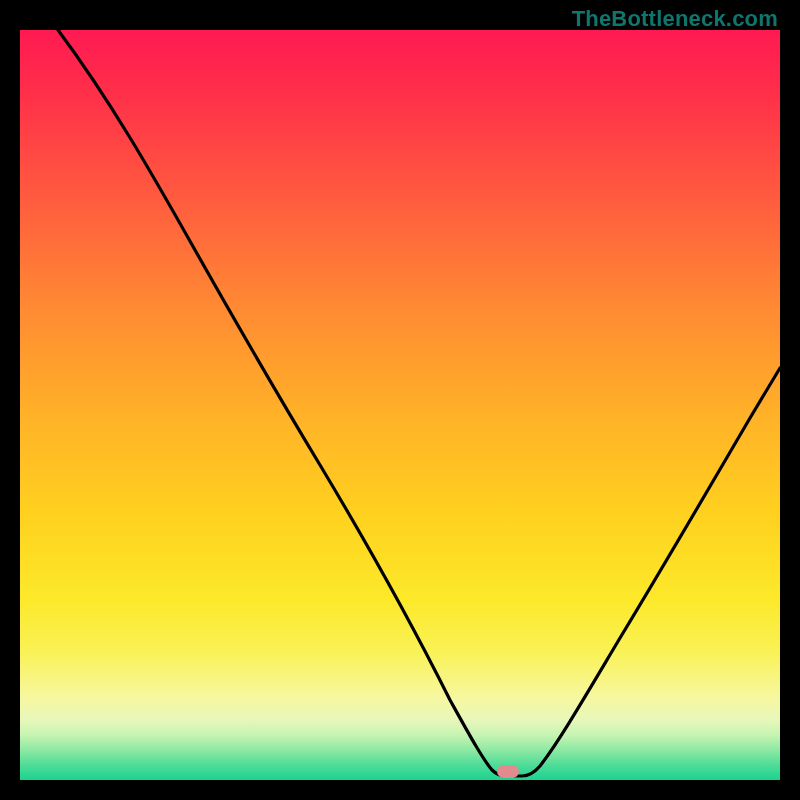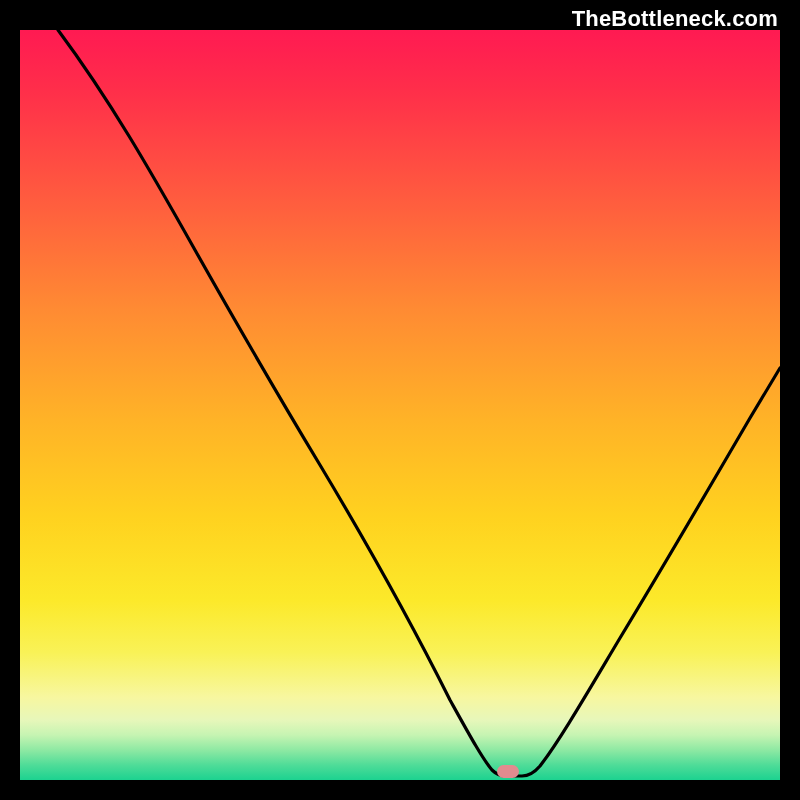--- a/index.html
+++ b/index.html
@@ -38,21 +38,21 @@
       #4fdc98 98%,
       #1cd290 100%);
   }
   .watermark {
     position: absolute;
     top: 6px;
     right: 22px;
     font-family: Arial, Helvetica, sans-serif;
     font-size: 22px;
     font-weight: 600;
-    color: #ffffff;
+    color: #0f766e;
     letter-spacing: 0.2px;
   }
   svg.curve {
     position: absolute;
     left: 0;
     top: 0;
     width: 760px;
     height: 750px;
   }
   .marker {

